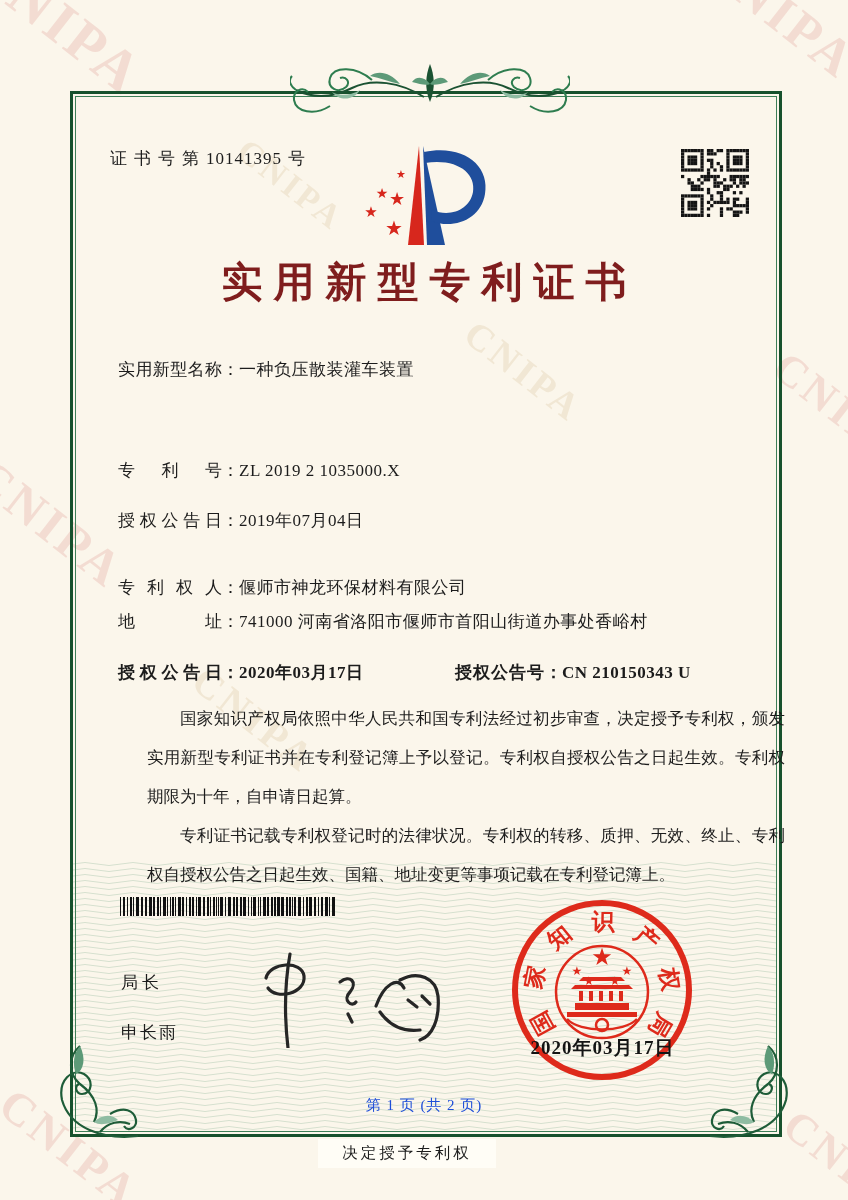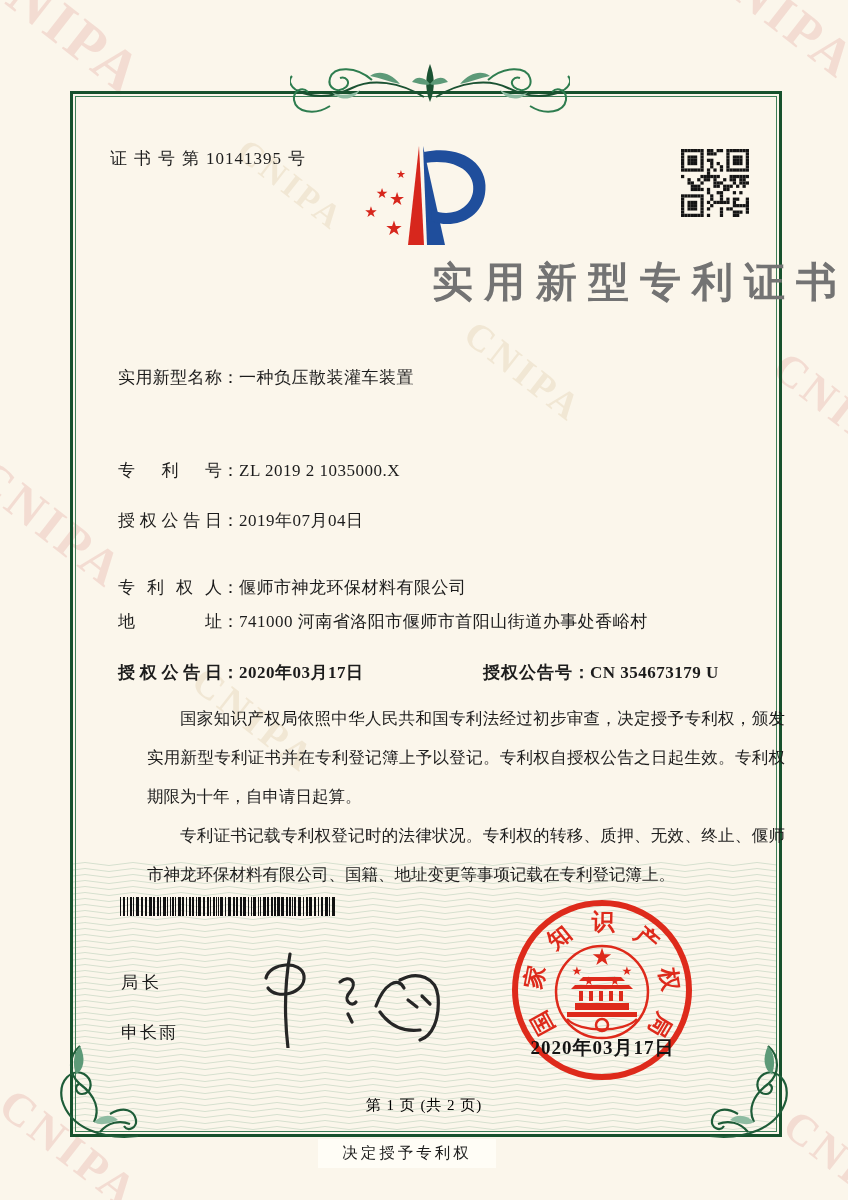--- a/index.html
+++ b/index.html
@@ -23,48 +23,48 @@
   }
   .wm.pink{ color:#f3dcd2; }
   .wm.tan{ color:#f1e7d4; }
 
   
   .cert-no{ position:absolute; left:110px; top:147px; font-size:17px; }
   .cert-no .sp{ letter-spacing:7px; }
   .cert-no .num{ letter-spacing:1px; }
   .title{
     position:absolute; left:0; top:255px; width:100%;
-    text-align:right; font-size:41px; font-weight:bold;
-    letter-spacing:11px; text-indent:11px; color:#737373;
+    text-align:center; font-size:41px; font-weight:bold;
+    letter-spacing:11px; text-indent:11px; color:#7f1d1d;
   }
 
   
   .frow{ position:absolute; left:118px; font-size:17px; white-space:nowrap; }
   .flabel{
     display:inline-block; width:104px; text-align:justify; text-align-last:justify;
     vertical-align:top;
   }
   .colon{ display:inline-block; width:17px; }
   .fvalue{ letter-spacing:0.5px; }
   .pair2{ position:absolute; left:337px; top:0; }
-  .pair2 .l2{ letter-spacing:1px;margin-left:28px; }
+  .pair2 .l2{ letter-spacing:1px; }
 
   
   .paras{
     position:absolute; left:112px; top:699px; width:638px;
     font-size:16.5px; line-height:39px; text-align:justify;margin-left:35px;
   }
   .paras p{ margin:0; text-indent:2em; }
 
   
   .sig-title{ position:absolute; left:121px; top:971px; font-size:17px; letter-spacing:4px; }
   .sig-name{ position:absolute; left:121px; top:1006px; font-size:17px; letter-spacing:2px;margin-top:15px; }
   .page-footer{
     position:absolute; left:0; top:1096px; width:848px; text-align:center;
-    font-size:15px; letter-spacing:1px; color:#000000;
+    font-size:15px; letter-spacing:1px; color:#1d4ed8;
   }
   .cont-box{
     position:absolute; left:318px; top:1139px; width:178px; height:29px;
     background:#fffdf6; display:flex; align-items:center; justify-content:center;
   }
   .cont-note{ font-size:15.5px; letter-spacing:3px; }
   .seal-date{
     position:absolute; left:505px; top:1035px; width:195px; text-align:center;
     font-size:19px; letter-spacing:1px; color:#141414; font-weight:bold;
   }
@@ -401,45 +401,45 @@
         <rect x="19.43" y="64.76" width="3.24" height="3.24"></rect>
         <rect x="25.90" y="64.76" width="3.24" height="3.24"></rect>
         <rect x="38.86" y="64.76" width="3.24" height="3.24"></rect>
         <rect x="51.81" y="64.76" width="3.24" height="3.24"></rect>
         <rect x="55.05" y="64.76" width="3.24" height="3.24"></rect>
       </g>
     </svg>
 
   <div class="title">实用新型专利证书</div>
 
-  <div class="frow" style="top:358px;margin-top:8px;">
+  <div class="frow" style="top:358px;">
     <span class="flabel">实用新型名称</span><span class="colon">：</span><span class="fvalue">一种负压散装灌车装置</span>
   </div>
   <div class="frow" style="top:459px;">
     <span class="flabel">专利号</span><span class="colon">：</span><span class="fvalue">ZL 2019 2 1035000.X</span>
   </div>
   <div class="frow" style="top:509px;">
     <span class="flabel">授权公告日</span><span class="colon">：</span><span class="fvalue">2019年07月04日</span>
   </div>
   <div class="frow" style="top:560px;margin-top:16px;">
     <span class="flabel">专利权人</span><span class="colon">：</span><span class="fvalue">偃师市神龙环保材料有限公司</span>
   </div>
   <div class="frow" style="top:610px;">
     <span class="flabel">地址</span><span class="colon">：</span><span class="fvalue">741000 河南省洛阳市偃师市首阳山街道办事处香峪村</span>
   </div>
   <div class="frow" style="top:661px; width:640px;font-weight:bold;">
     <span class="flabel">授权公告日</span><span class="colon">：</span><span class="fvalue">2020年03月17日</span>
     <span class="pair2">
-      <span class="l2">授权公告号</span><span>：</span><span class="fvalue">CN 354673179 U</span>
+      <span class="l2">授权公告号</span><span>：</span><span class="fvalue">CN 210150343 U</span>
     </span>
   </div>
 
   <div class="paras">
     <p>国家知识产权局依照中华人民共和国专利法经过初步审查，决定授予专利权，颁发实用新型专利证书并在专利登记簿上予以登记。专利权自授权公告之日起生效。专利权期限为十年，自申请日起算。</p>
-    <p>专利证书记载专利权登记时的法律状况。专利权的转移、质押、无效、终止、偃师市神龙环保材料有限公司、国籍、地址变更等事项记载在专利登记簿上。</p>
+    <p>专利证书记载专利权登记时的法律状况。专利权的转移、质押、无效、终止、专利权自授权公告之日起生效、国籍、地址变更等事项记载在专利登记簿上。</p>
   </div>
 
   <svg style="position:absolute;left:120px;top:897px;" width="218" height="19" viewBox="0 0 218 19">
       <g fill="#111">
         <rect x="0" y="0" width="1" height="19"></rect>
         <rect x="3" y="0" width="2" height="19"></rect>
         <rect x="7" y="0" width="1" height="19"></rect>
         <rect x="10" y="0" width="2" height="19"></rect>
         <rect x="13" y="0" width="1" height="19"></rect>
         <rect x="16" y="0" width="3" height="19"></rect>

